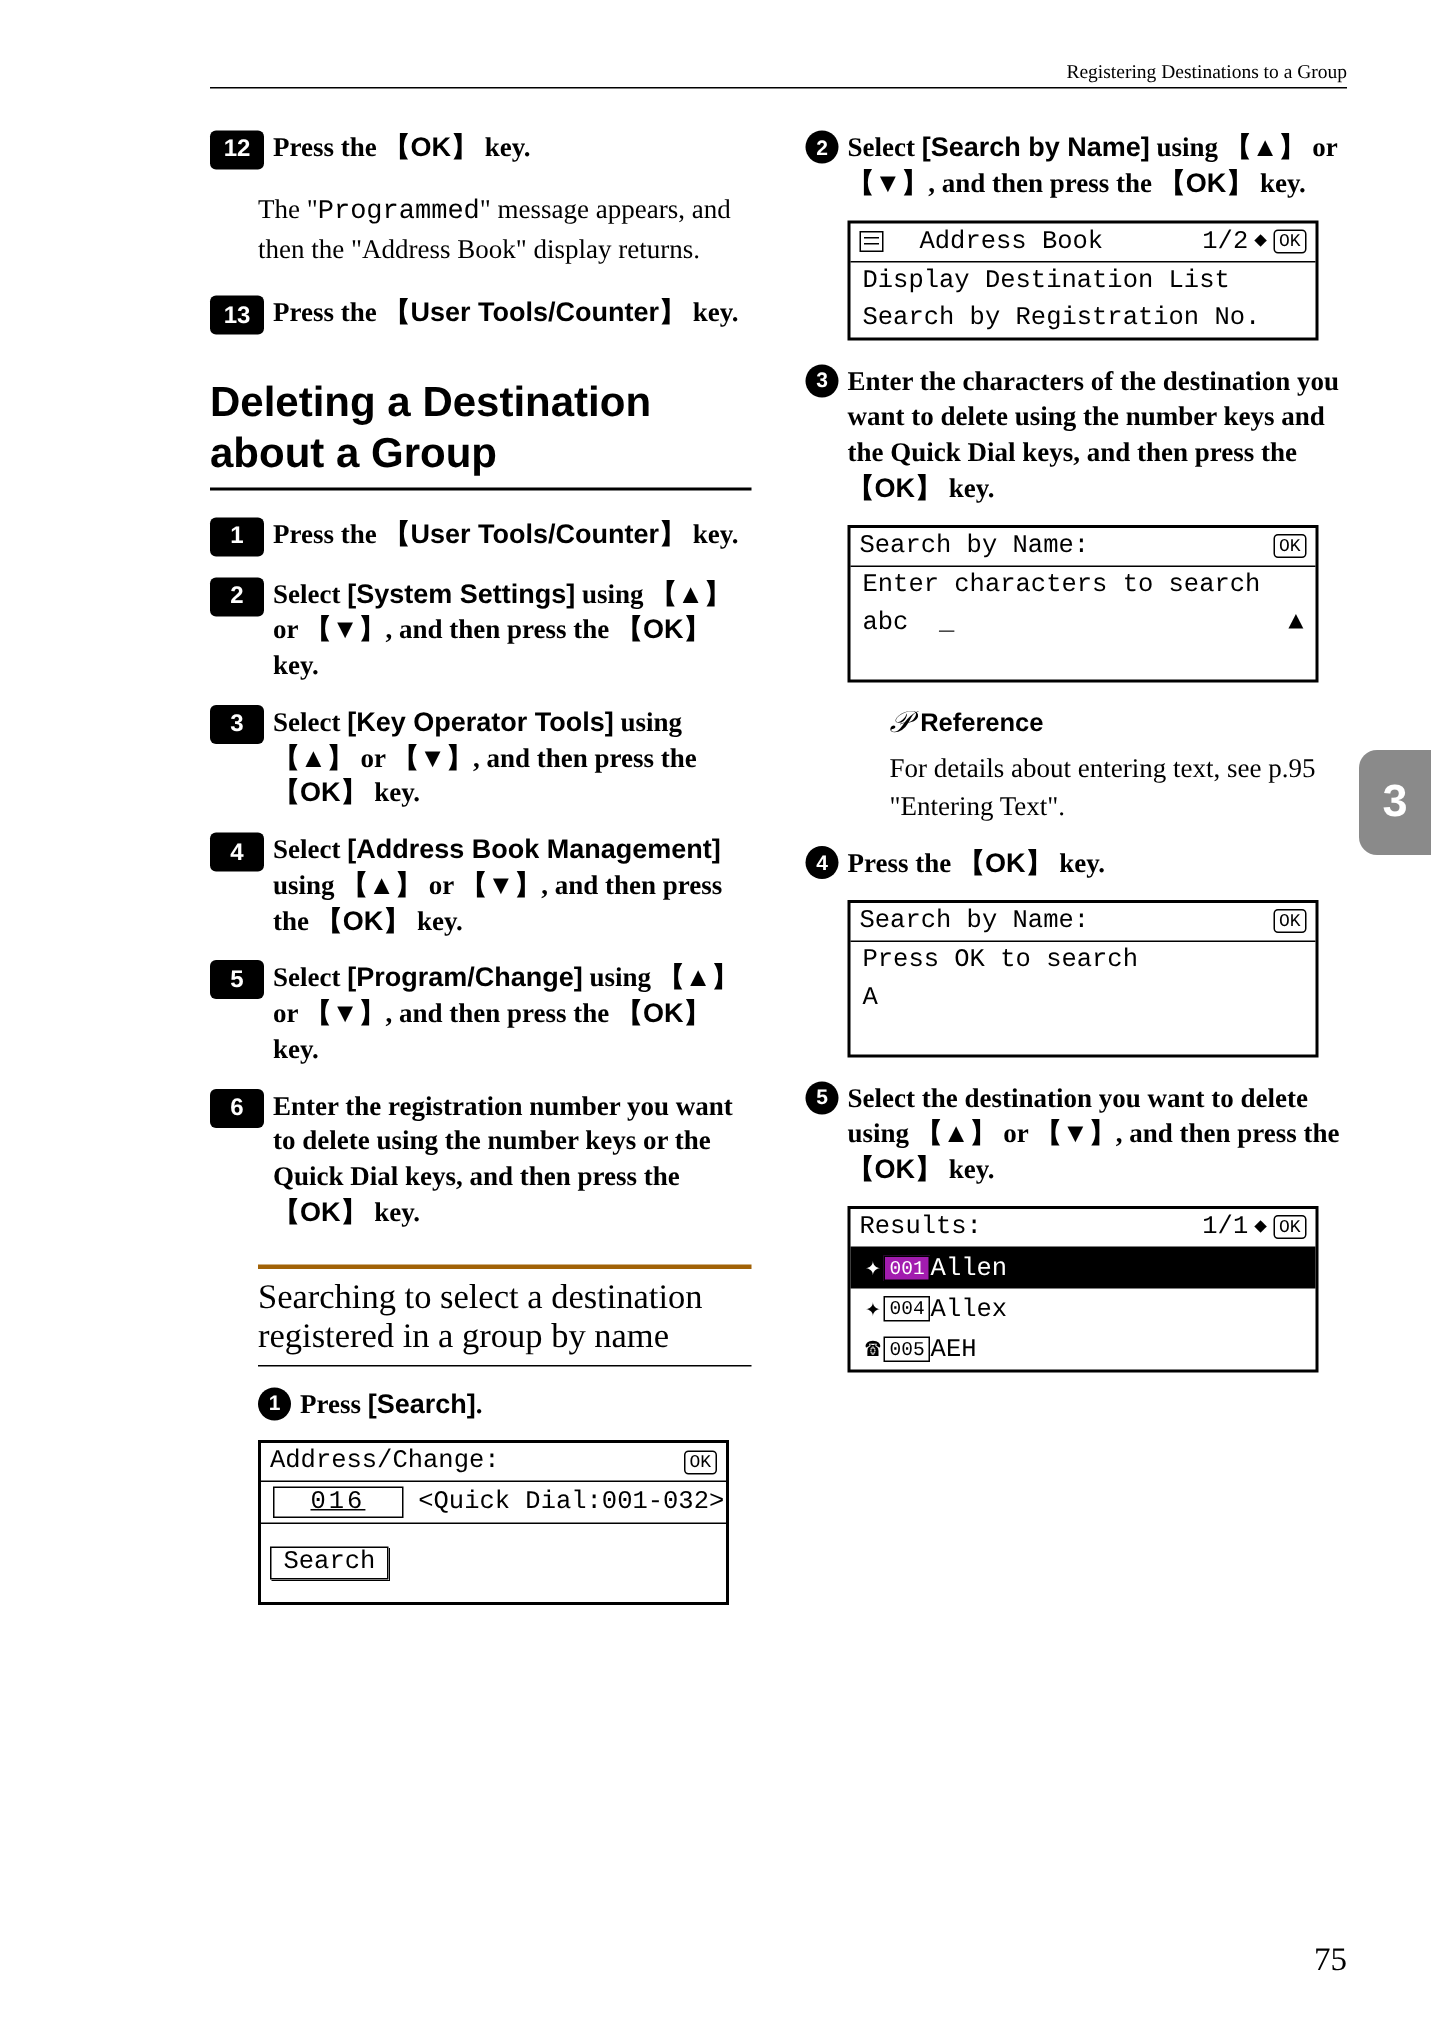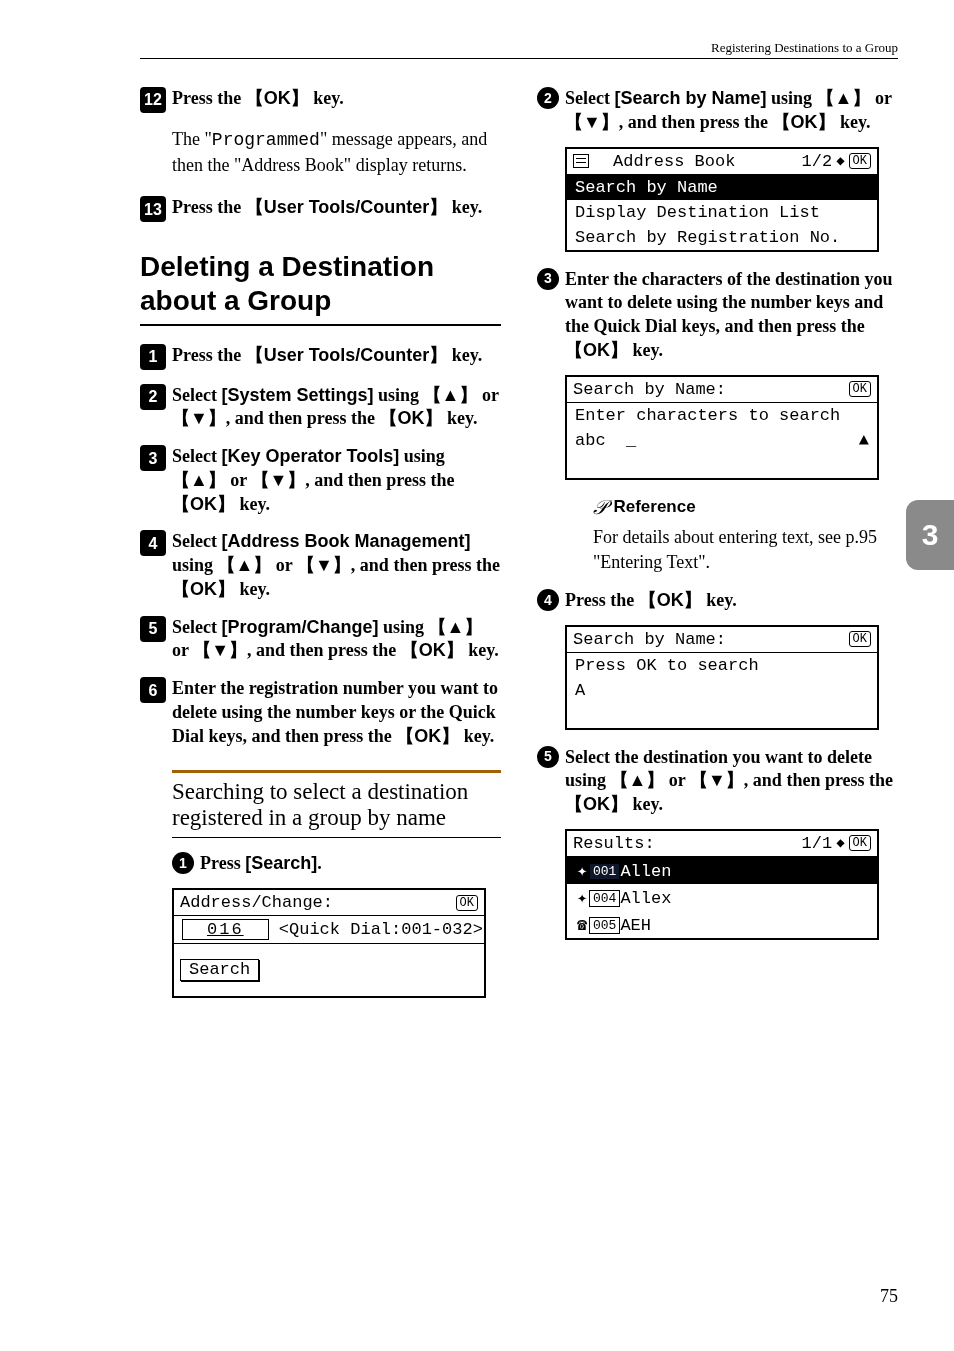--- a/index.html
+++ b/index.html
@@ -48,21 +48,21 @@
     gap: 36px;
   }
   .col {
     flex: 1 1 0;
     min-width: 0;
   }
 
   
   .num-box {
     display: inline-flex;
-    width: 26px;
+    width: 36px;
     height: 26px;
     background: #000;
     color: #fff;
     font-family: Arial, Helvetica, sans-serif;
     font-size: 16px;
     font-weight: bold;
     align-items: center;
     justify-content: center;
     border-radius: 4px;
     margin-right: 6px;
@@ -253,21 +253,21 @@
 
   .badge-box {
     display: inline-block;
     border: 1px solid #000;
     padding: 0 3px;
     font-size: 13px;
     line-height: 15px;
     vertical-align: 1px;
   }
   .badge-box.inv {
-    background: #0f172a;
+    background: #a21caf;
     color: #fff;
     border-color: #000;
   }
   .row-icon {
     display: inline-block;
     width: 14px;
     text-align: center;
   }
   .input-box {
     display: inline-block;
@@ -279,23 +279,23 @@
   }
   .input-line-row {
     display: flex;
     justify-content: space-between;
     align-items: center;
     padding: 3px 8px;
   }
 
   .page-num {
     position: absolute;
-    bottom: 44px;
+    bottom: 32px;
     right: 56px;
-    font-size: 18px;
+    font-size: 22px;
     margin-left: 38px;
   }
 </style>
 </head>
 <body>
 
 <div class="page">
 
   <div class="running-head">Registering Destinations to a Group</div>
   <hr class="head-rule">
@@ -407,21 +407,20 @@
           <span class="hdr-left">
             <span class="hdr-icon"></span>
             <span>Address Book</span>
           </span>
           <span class="hdr-right">
             <span>1/2</span>
             <span class="ud-arrows">◆</span>
             <span class="ok-pill">OK</span>
           </span>
         </div>
-        <div class="lcd-row selected">Search by Name</div>
         <div class="lcd-row">Display Destination List</div>
         <div class="lcd-row">Search by Registration No.</div>
       </div>
 
       <div class="substep" style="margin-left:0">
         <span class="sub-num">3</span>
         <span class="substep-body">
           <span>Enter the characters of the destination you want to delete using the number keys and the Quick Dial keys, and then press the </span><span class="bracket">【</span><span class="keycap">OK</span><span class="bracket">】</span><span> key.</span>
         </span>
       </div>

